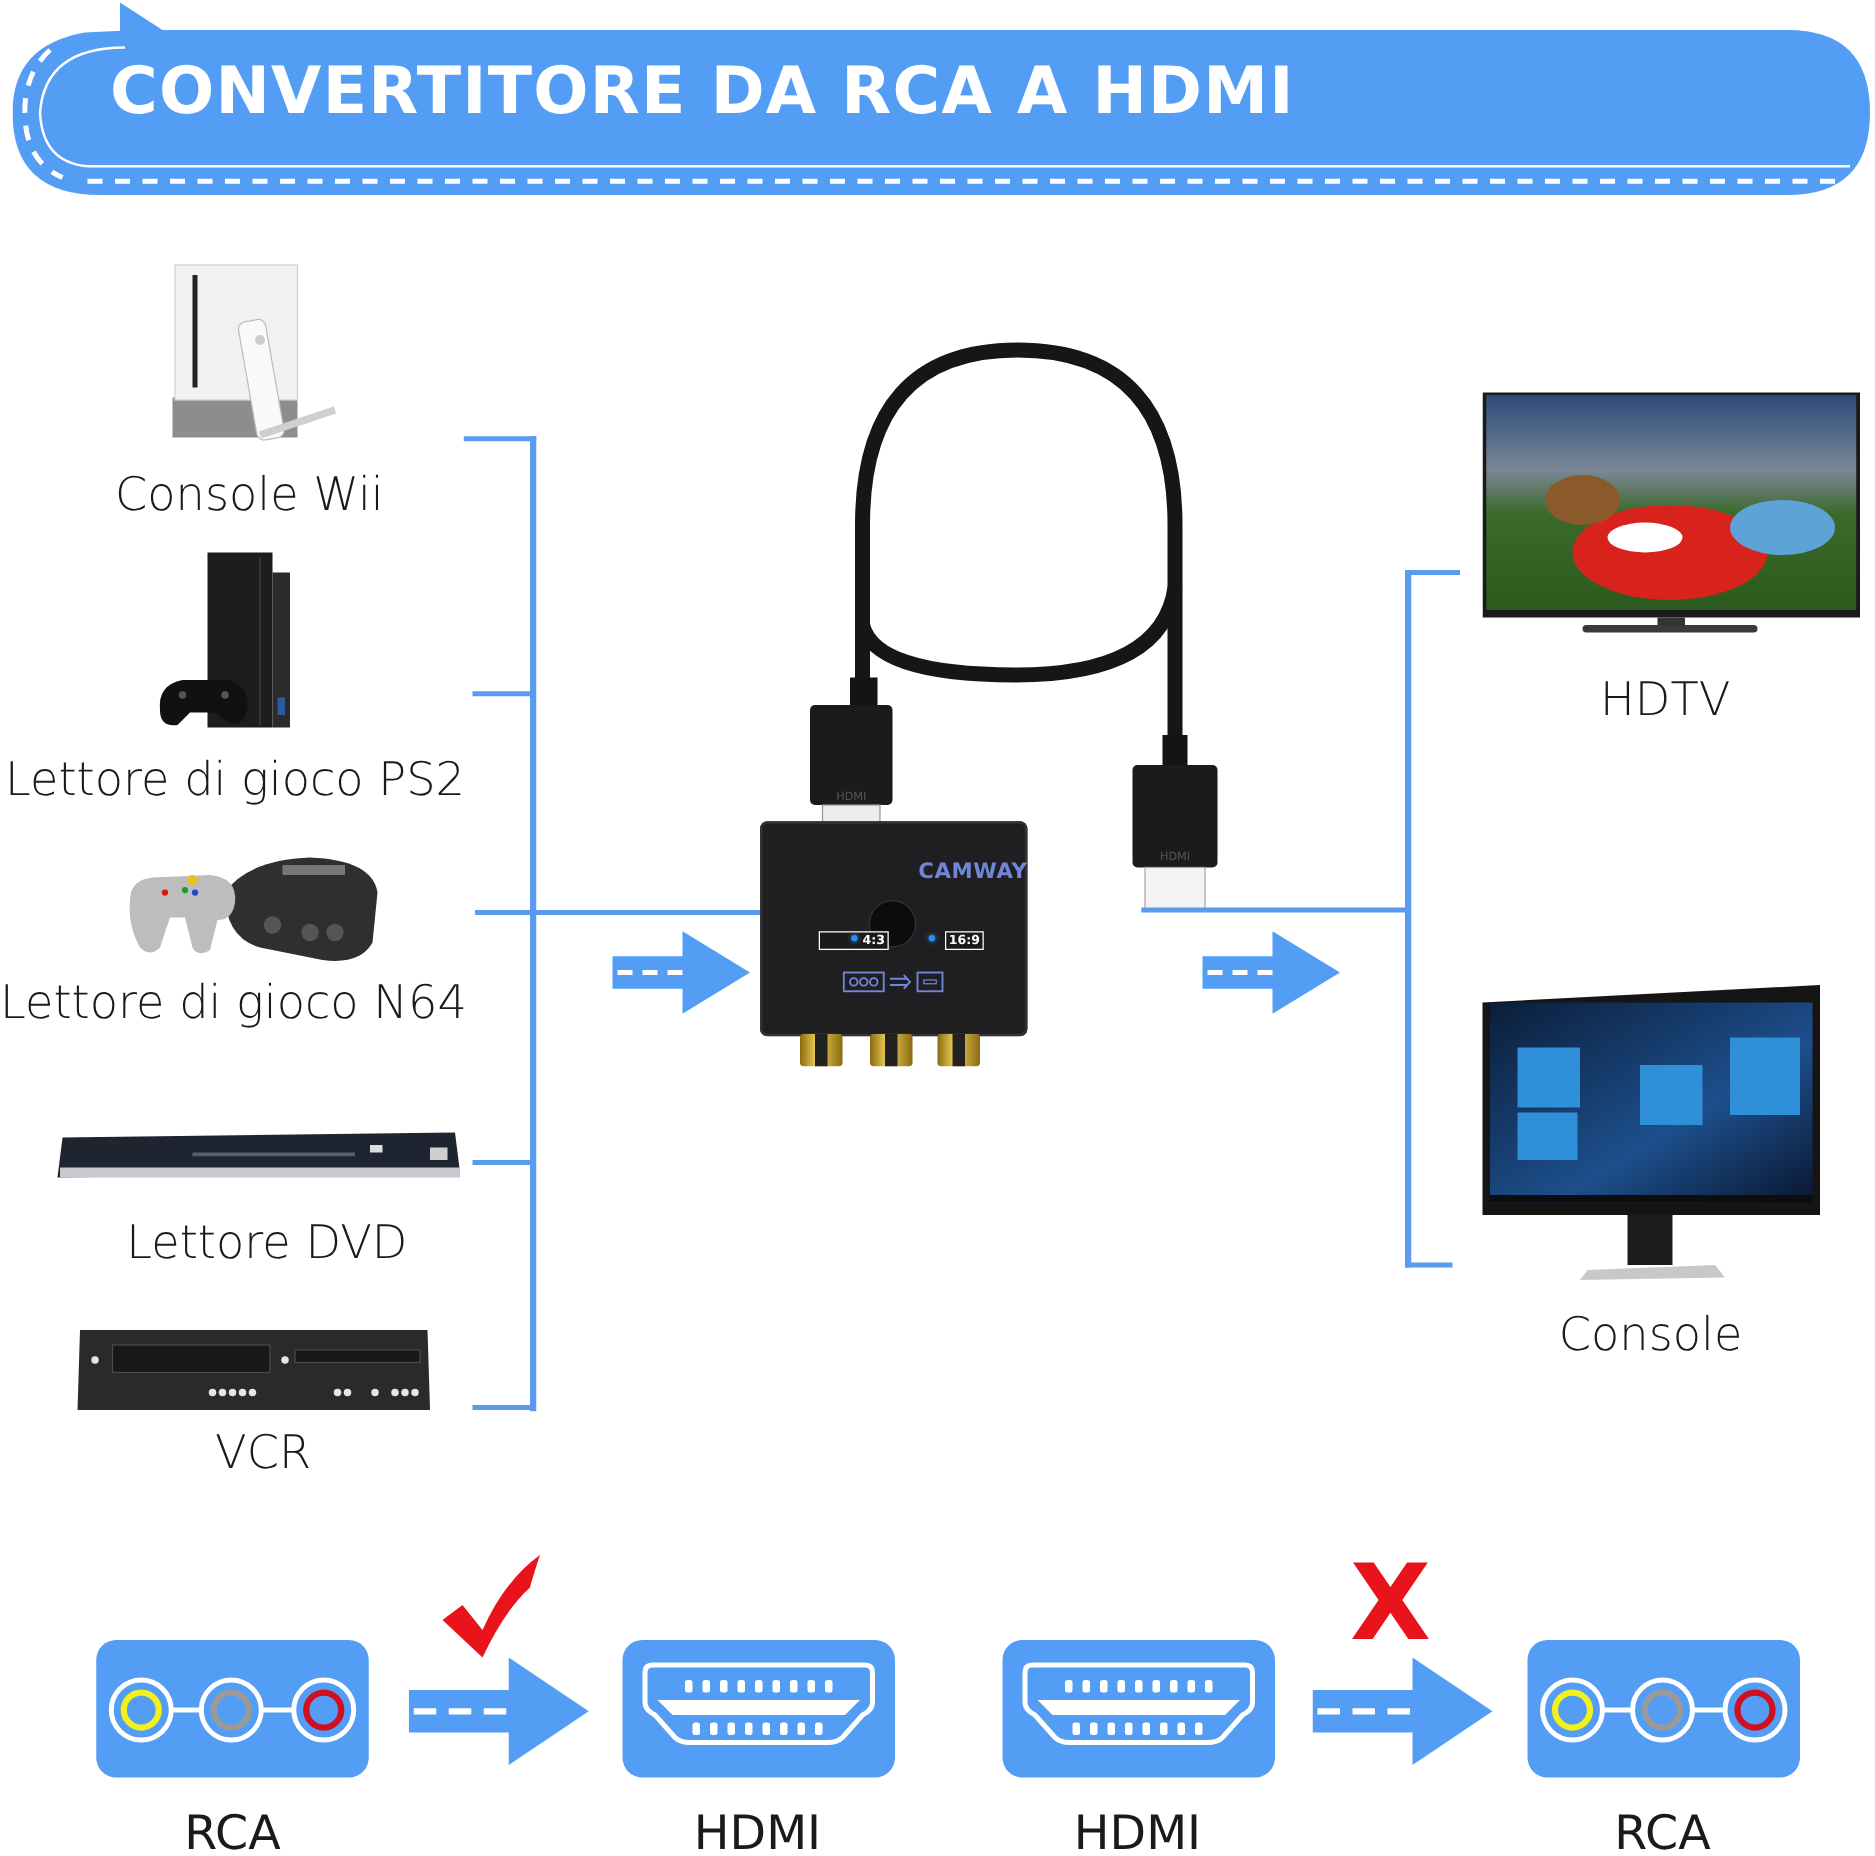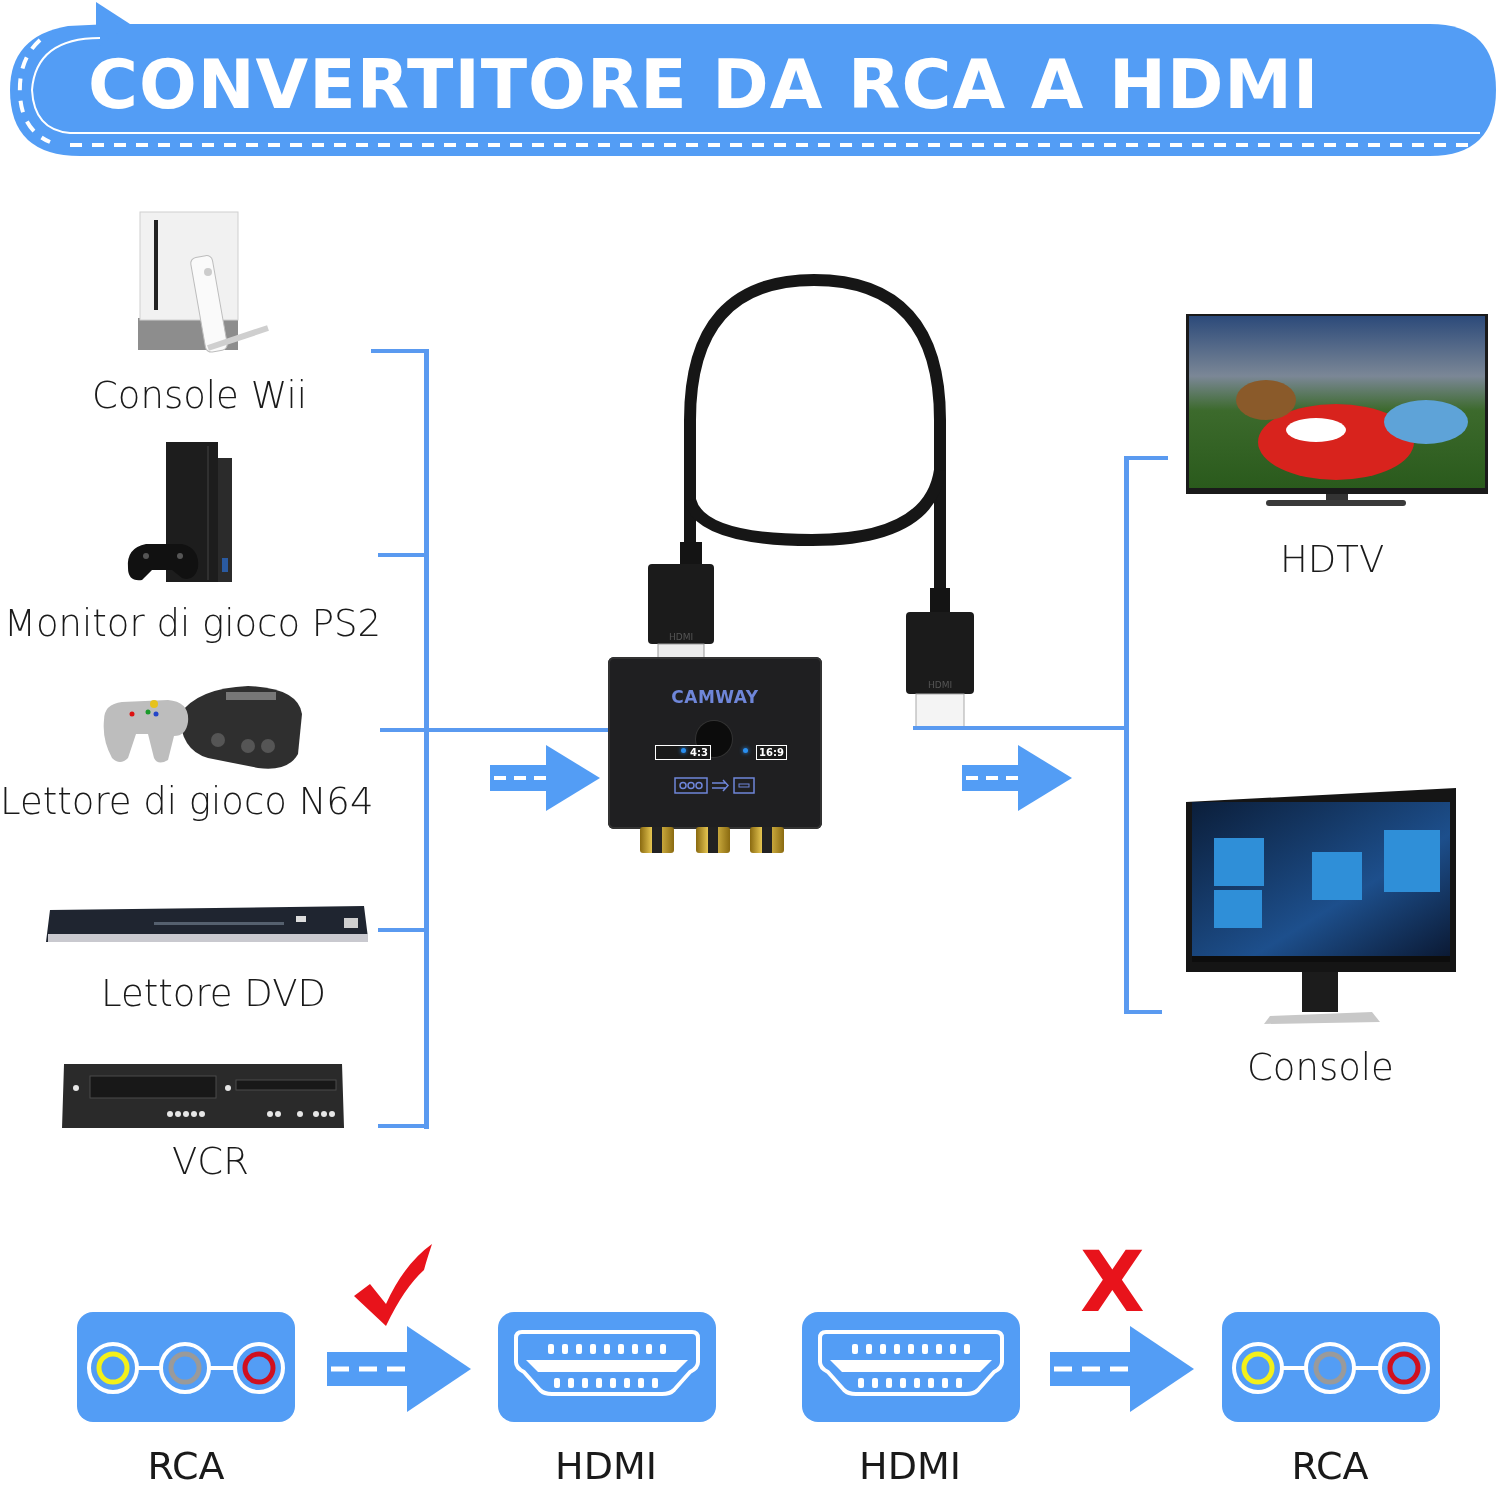--- a/index.html
+++ b/index.html
@@ -4,23 +4,23 @@
 <style>
   * { box-sizing: border-box; margin: 0; padding: 0; }
   html, body { width: 1500px; height: 1485px; background: #ffffff; overflow: hidden; }
   body { position: relative; font-family: "DejaVu Sans", "Liberation Sans", sans-serif; color: #1a1a1a; }
 
   .abs { position: absolute; }
 
   
   .banner { position: absolute; left: 10px; top: 0; width: 1488px; height: 165px; }
   .banner-title {
-    position: absolute; left: 78px; top: 38px; width: 1410px;
+    position: absolute; left: 78px; top: 26px; width: 1410px;
     font-family: "DejaVu Sans", sans-serif; font-weight: bold;
-    font-size: 68px; letter-spacing: 1px; color: #ffffff; white-space: nowrap;
+    font-size: 52px; letter-spacing: 1px; color: #ffffff; white-space: nowrap;
     line-height: 94px;
   }
 
   
   .dev-label {
     position: absolute; font-family: "DejaVu Sans", sans-serif;
     font-size: 37px; color: #1a1a1a; white-space: nowrap; text-align: right;
     font-weight: 300;
   }
   .bottom-label {
@@ -28,21 +28,21 @@
     font-size: 38px; color: #1a1a1a; text-align: center; width: 220px;
   }
 
   .line { position: absolute; background: #5a9af0; }
 
   .port-box {
     position: absolute; width: 218px; height: 110px; border-radius: 16px; background: #539df5;
   }
 
   .camway-text {
-    position: absolute; left: 0; width: 100%; top: 30px; text-align: center;
+    position: absolute; left: 0; width: 100%; top: 30px; text-align: right;
     font-family: "DejaVu Sans", sans-serif; font-size: 17px; font-weight: bold;
     color: #6f86d9; letter-spacing: 0.5px;
   }
   .ratio-badge {
     position: absolute; font-family: "DejaVu Sans", sans-serif; font-size: 10px; font-weight: bold;
     color: #ffffff; border: 1.5px solid #ffffff; padding: 0 2px; line-height: 13px; background: #1a1a1a;
   }
   .mark-x {
     position: absolute; font-family: "DejaVu Sans", sans-serif; font-weight: bold;
     font-size: 84px; color: #e8131b; line-height: 1;
@@ -82,21 +82,21 @@
   <svg width="130" height="148" viewBox="0 0 130 148">
     <rect x="44" y="2" width="52" height="140" fill="#1d1d1d"></rect>
     <rect x="96" y="18" width="14" height="124" fill="#2b2b2b"></rect>
     <line x1="86" y1="6" x2="86" y2="140" stroke="#444" stroke-width="1"></line>
     <path d="M6 128 Q4 108 24 104 L60 104 Q78 108 76 128 Q72 142 60 138 L50 130 L30 130 L20 140 Q6 142 6 128 Z" fill="#111"></path>
     <circle cx="24" cy="116" r="3" fill="#555"></circle>
       <circle cx="58" cy="116" r="3" fill="#555"></circle>
     <rect x="100" y="118" width="6" height="14" fill="#2a5aa0"></rect>
   </svg>
 </div>
-<div class="dev-label" style="left:4px; top:602px;">Monitor di gioco PS2</div>
+<div class="dev-label" style="left:4px; top:602px;">Lettore di gioco PS2</div>
 
 <div class="abs" style="left:98px; top:684px; width:206px; height:90px;">
   <svg width="206" height="90" viewBox="0 0 206 90">
     <path d="M82 30 Q100 4 150 2 Q200 4 204 30 L200 70 Q190 88 160 84 L110 74 Q82 66 82 30 Z" fill="#2f2f2f"></path>
     <rect x="128" y="8" width="50" height="8" fill="#777"></rect>
     <circle cx="120" cy="56" r="7" fill="#555"></circle>
       <circle cx="150" cy="62" r="7" fill="#555"></circle>
       <circle cx="170" cy="62" r="7" fill="#555"></circle>
     <path d="M6 36 Q6 20 24 18 L70 16 Q92 18 90 38 Q88 52 76 52 L70 76 Q60 82 56 74 L50 50 L38 50 L30 74 Q22 82 14 74 Q4 56 6 36 Z" fill="#bdbdbd"></path>
     <circle cx="34" cy="30" r="2.5" fill="#d11"></circle>

